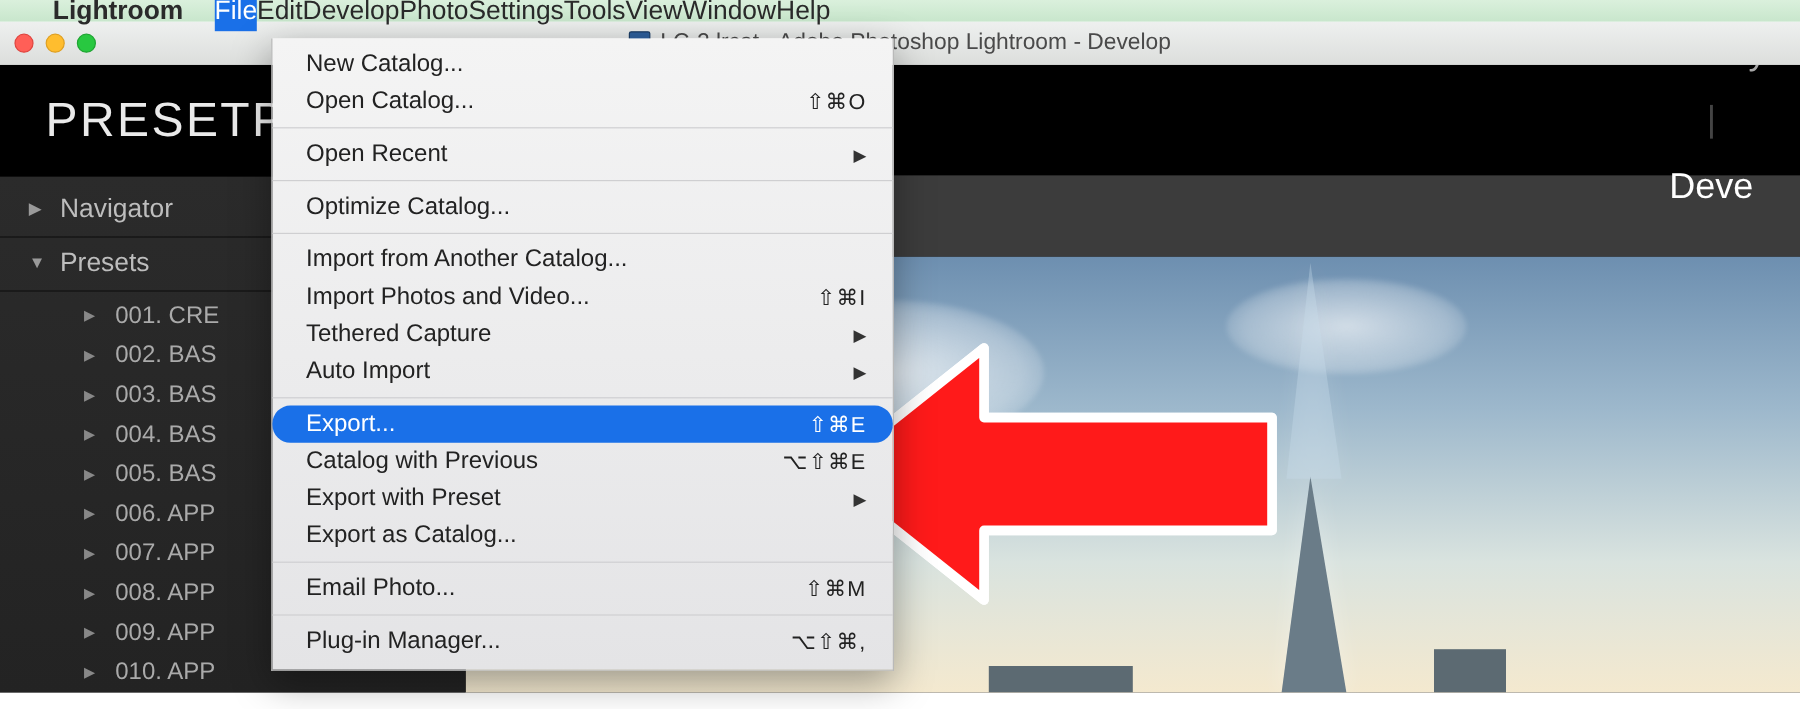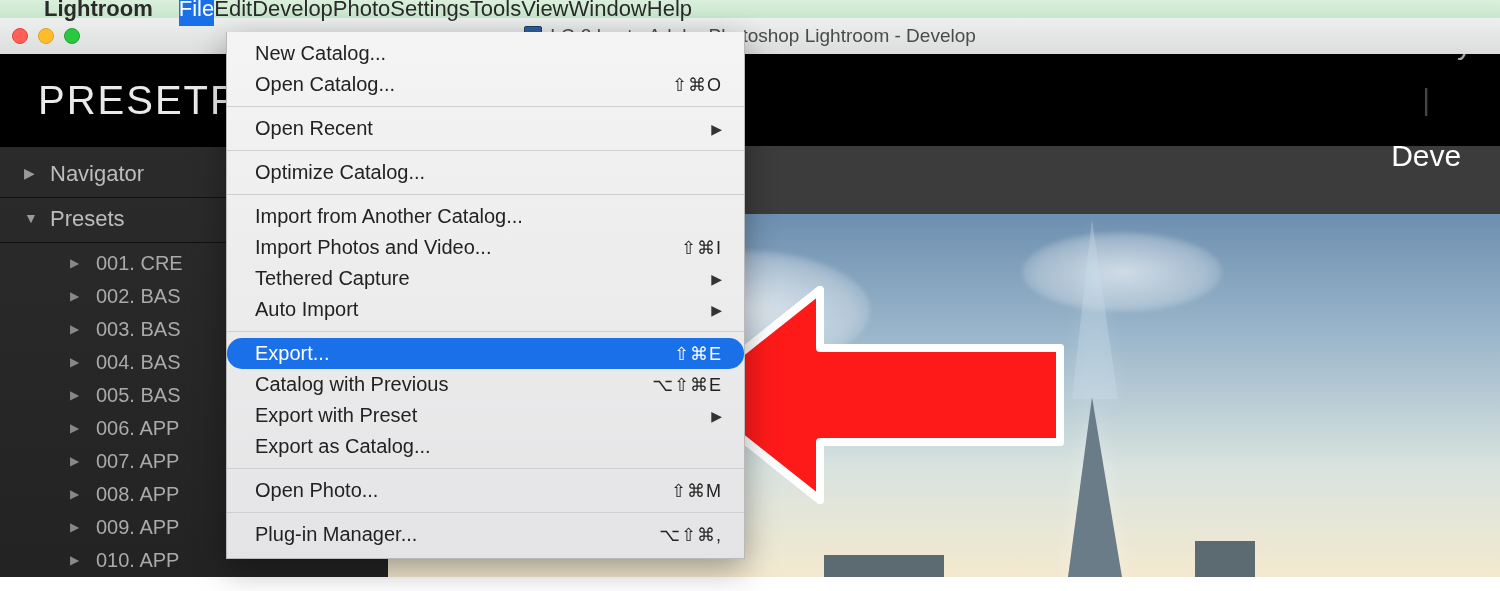--- a/index.html
+++ b/index.html
@@ -185,21 +185,21 @@
       <div class="dd-item">
         <span class="dd-label">Export with Preset</span>
         <span class="tri-right">▶</span>
       </div>
       <div class="dd-item">
         <span class="dd-label">Export as Catalog...</span>
       </div>
     </div>
     <div class="dd-group">
       <div class="dd-item">
-        <span class="dd-label">Open Photo...</span>
+        <span class="dd-label">Email Photo...</span>
         <span class="dd-short">⇧⌘M</span>
       </div>
     </div>
     <div class="dd-group">
       <div class="dd-item">
         <span class="dd-label">Plug-in Manager...</span>
         <span class="dd-short">⌥⇧⌘,</span>
       </div>
     </div>
   </div>

